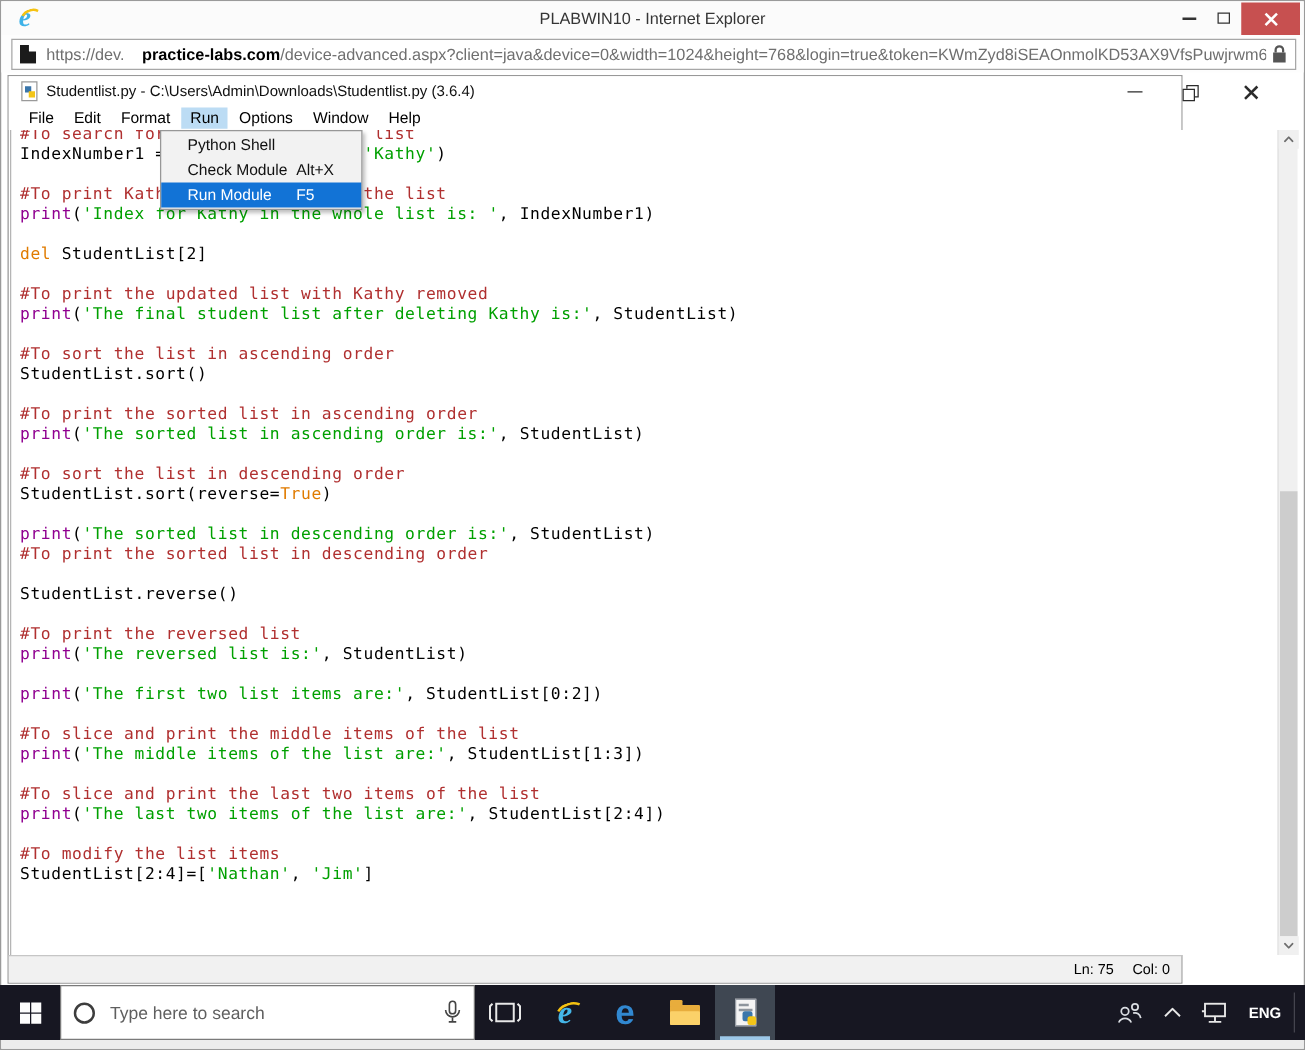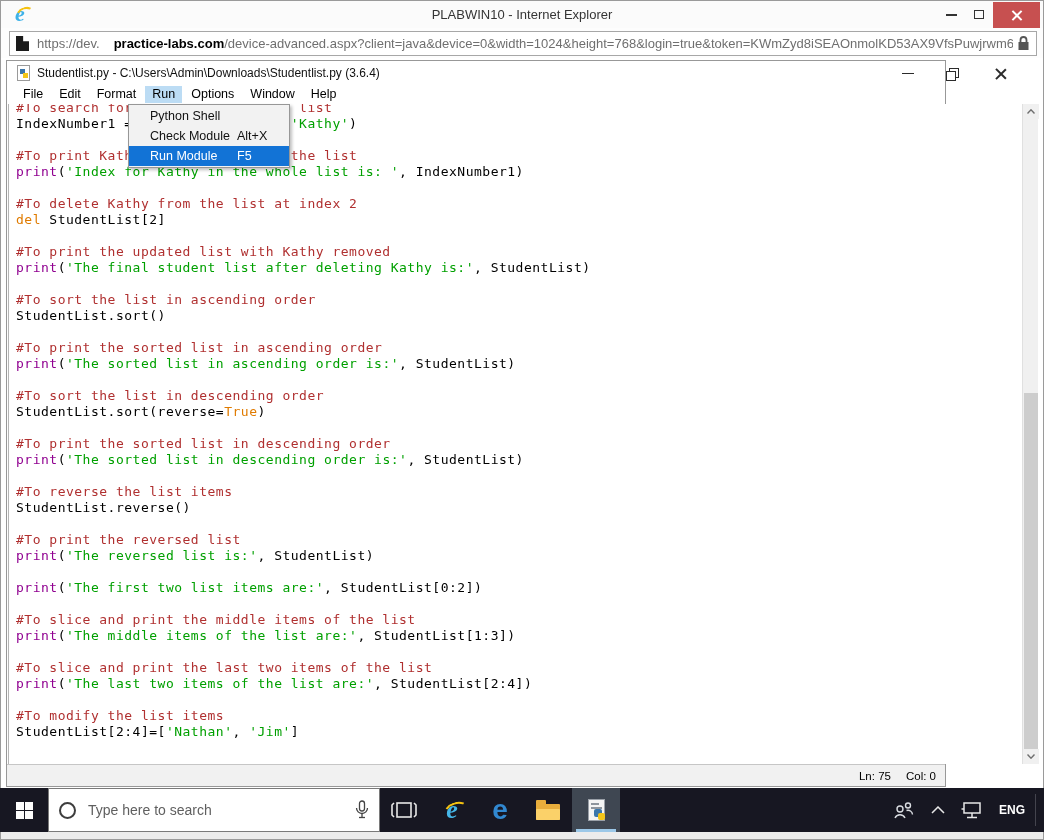--- a/index.html
+++ b/index.html
@@ -170,39 +170,37 @@
     </div>
 
     <div class="editor">
       <div class="code-wrap">
           <div class="code-line"><span class="tok-com">#To search for Kathy in the whole list</span></div>
           <div class="code-line"><span class="tok-pl">IndexNumber1 = StudentList.index(</span><span class="tok-str">'Kathy'</span><span class="tok-pl">)</span></div>
           <div class="code-line">&nbsp;</div>
           <div class="code-line"><span class="tok-com">#To print Kathy index value from the list</span></div>
           <div class="code-line"><span class="tok-bi">print</span><span class="tok-pl">(</span><span class="tok-str">'Index for Kathy in the whole list is: '</span><span class="tok-pl">, IndexNumber1)</span></div>
           <div class="code-line">&nbsp;</div>
-          <div class="code-line"><span class="tok-com">#To delete Kathy from the list at index 2</span></div>
           <div class="code-line"><span class="tok-kw">del</span><span class="tok-pl"> StudentList[2]</span></div>
           <div class="code-line">&nbsp;</div>
           <div class="code-line"><span class="tok-com">#To print the updated list with Kathy removed</span></div>
           <div class="code-line"><span class="tok-bi">print</span><span class="tok-pl">(</span><span class="tok-str">'The final student list after deleting Kathy is:'</span><span class="tok-pl">, StudentList)</span></div>
           <div class="code-line">&nbsp;</div>
           <div class="code-line"><span class="tok-com">#To sort the list in ascending order</span></div>
           <div class="code-line"><span class="tok-pl">StudentList.sort()</span></div>
           <div class="code-line">&nbsp;</div>
           <div class="code-line"><span class="tok-com">#To print the sorted list in ascending order</span></div>
           <div class="code-line"><span class="tok-bi">print</span><span class="tok-pl">(</span><span class="tok-str">'The sorted list in ascending order is:'</span><span class="tok-pl">, StudentList)</span></div>
           <div class="code-line">&nbsp;</div>
           <div class="code-line"><span class="tok-com">#To sort the list in descending order</span></div>
           <div class="code-line"><span class="tok-pl">StudentList.sort(reverse=</span><span class="tok-kw">True</span><span class="tok-pl">)</span></div>
           <div class="code-line">&nbsp;</div>
+          <div class="code-line"><span class="tok-bi">print</span><span class="tok-pl">(</span><span class="tok-str">'The sorted list in descending order is:'</span><span class="tok-pl">, StudentList)</span></div>
           <div class="code-line"><span class="tok-com">#To print the sorted list in descending order</span></div>
-          <div class="code-line"><span class="tok-bi">print</span><span class="tok-pl">(</span><span class="tok-str">'The sorted list in descending order is:'</span><span class="tok-pl">, StudentList)</span></div>
-          <div class="code-line">&nbsp;</div>
-          <div class="code-line"><span class="tok-com">#To reverse the list items</span></div>
+          <div class="code-line">&nbsp;</div>
           <div class="code-line"><span class="tok-pl">StudentList.reverse()</span></div>
           <div class="code-line">&nbsp;</div>
           <div class="code-line"><span class="tok-com">#To print the reversed list</span></div>
           <div class="code-line"><span class="tok-bi">print</span><span class="tok-pl">(</span><span class="tok-str">'The reversed list is:'</span><span class="tok-pl">, StudentList)</span></div>
           <div class="code-line">&nbsp;</div>
           <div class="code-line"><span class="tok-bi">print</span><span class="tok-pl">(</span><span class="tok-str">'The first two list items are:'</span><span class="tok-pl">, StudentList[0:2])</span></div>
           <div class="code-line">&nbsp;</div>
           <div class="code-line"><span class="tok-com">#To slice and print the middle items of the list</span></div>
           <div class="code-line"><span class="tok-bi">print</span><span class="tok-pl">(</span><span class="tok-str">'The middle items of the list are:'</span><span class="tok-pl">, StudentList[1:3])</span></div>
           <div class="code-line">&nbsp;</div>

